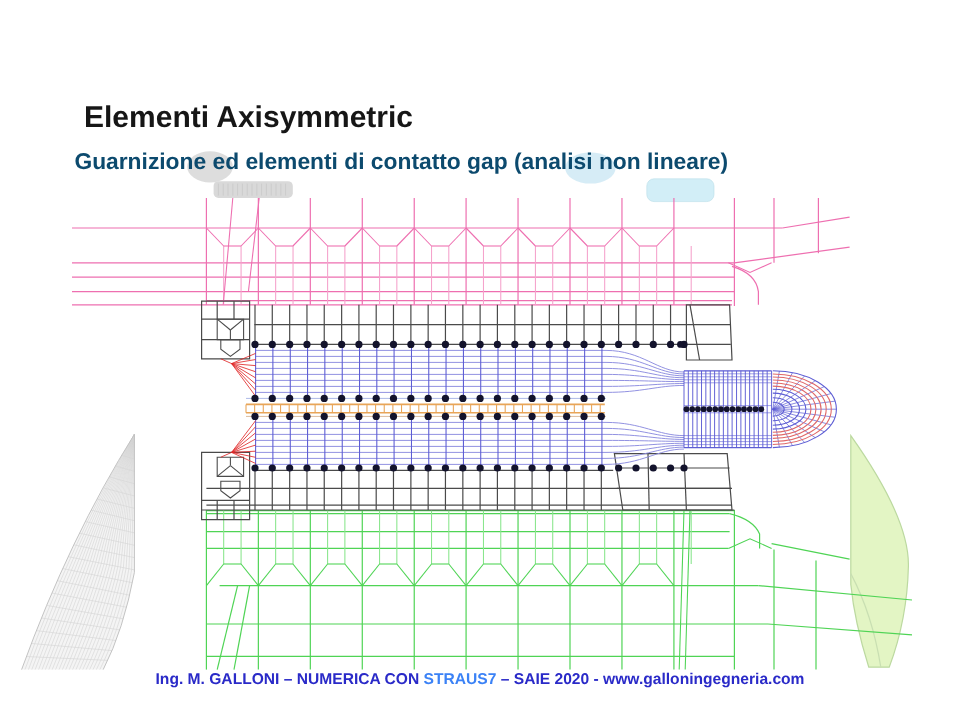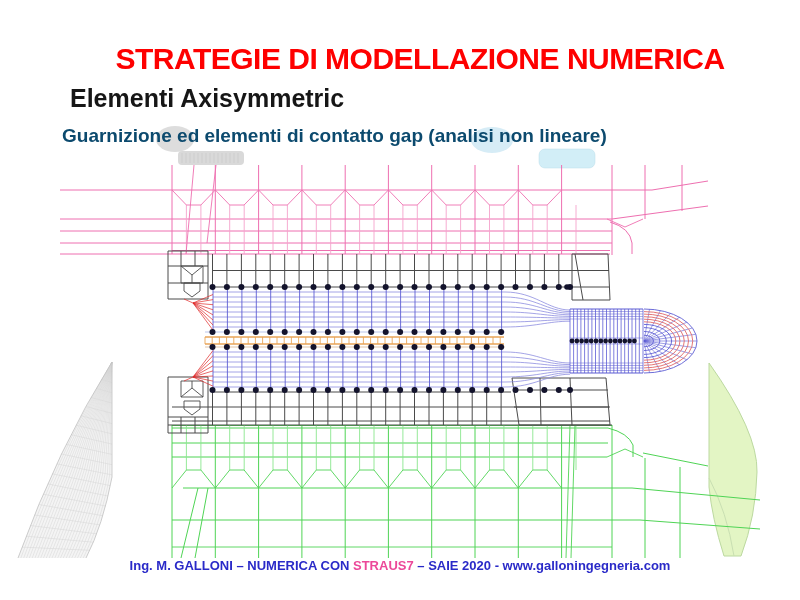--- a/index.html
+++ b/index.html
@@ -632,18 +632,17 @@
         <circle cx="605.6" cy="341.0" r="2.4" fill="#13132c"></circle>
         <circle cx="610.4" cy="341.0" r="2.4" fill="#13132c"></circle>
         <circle cx="615.2" cy="341.0" r="2.4" fill="#13132c"></circle>
         <circle cx="620.0" cy="341.0" r="2.4" fill="#13132c"></circle>
         <circle cx="624.8" cy="341.0" r="2.4" fill="#13132c"></circle>
         <circle cx="629.6" cy="341.0" r="2.4" fill="#13132c"></circle>
         <circle cx="634.4" cy="341.0" r="2.4" fill="#13132c"></circle>
       </g>
     </svg>
 
-  <div class="title" style="color: rgb(254, 0, 0);">STRATEGIE DI MODELLAZIONE NUMERICA</div>
   <div class="subtitle">Elementi Axisymmetric</div>
   <div class="caption">Guarnizione ed elementi di contatto gap (analisi non lineare)</div>
 
-  <div class="footer" style="color: rgb(42, 42, 200);"><span>Ing. M. GALLONI – NUMERICA  CON  </span><span class="red" style="color: #ec4899;">STRAUS7</span><span> – SAIE 2020 - www.galloningegneria.com</span></div>
+  <div class="footer" style="color: rgb(42, 42, 200);"><span>Ing. M. GALLONI – NUMERICA  CON  </span><span class="red" style="color: #3b82f6;">STRAUS7</span><span> – SAIE 2020 - www.galloningegneria.com</span></div>
 </div>
 
 </body></html>

